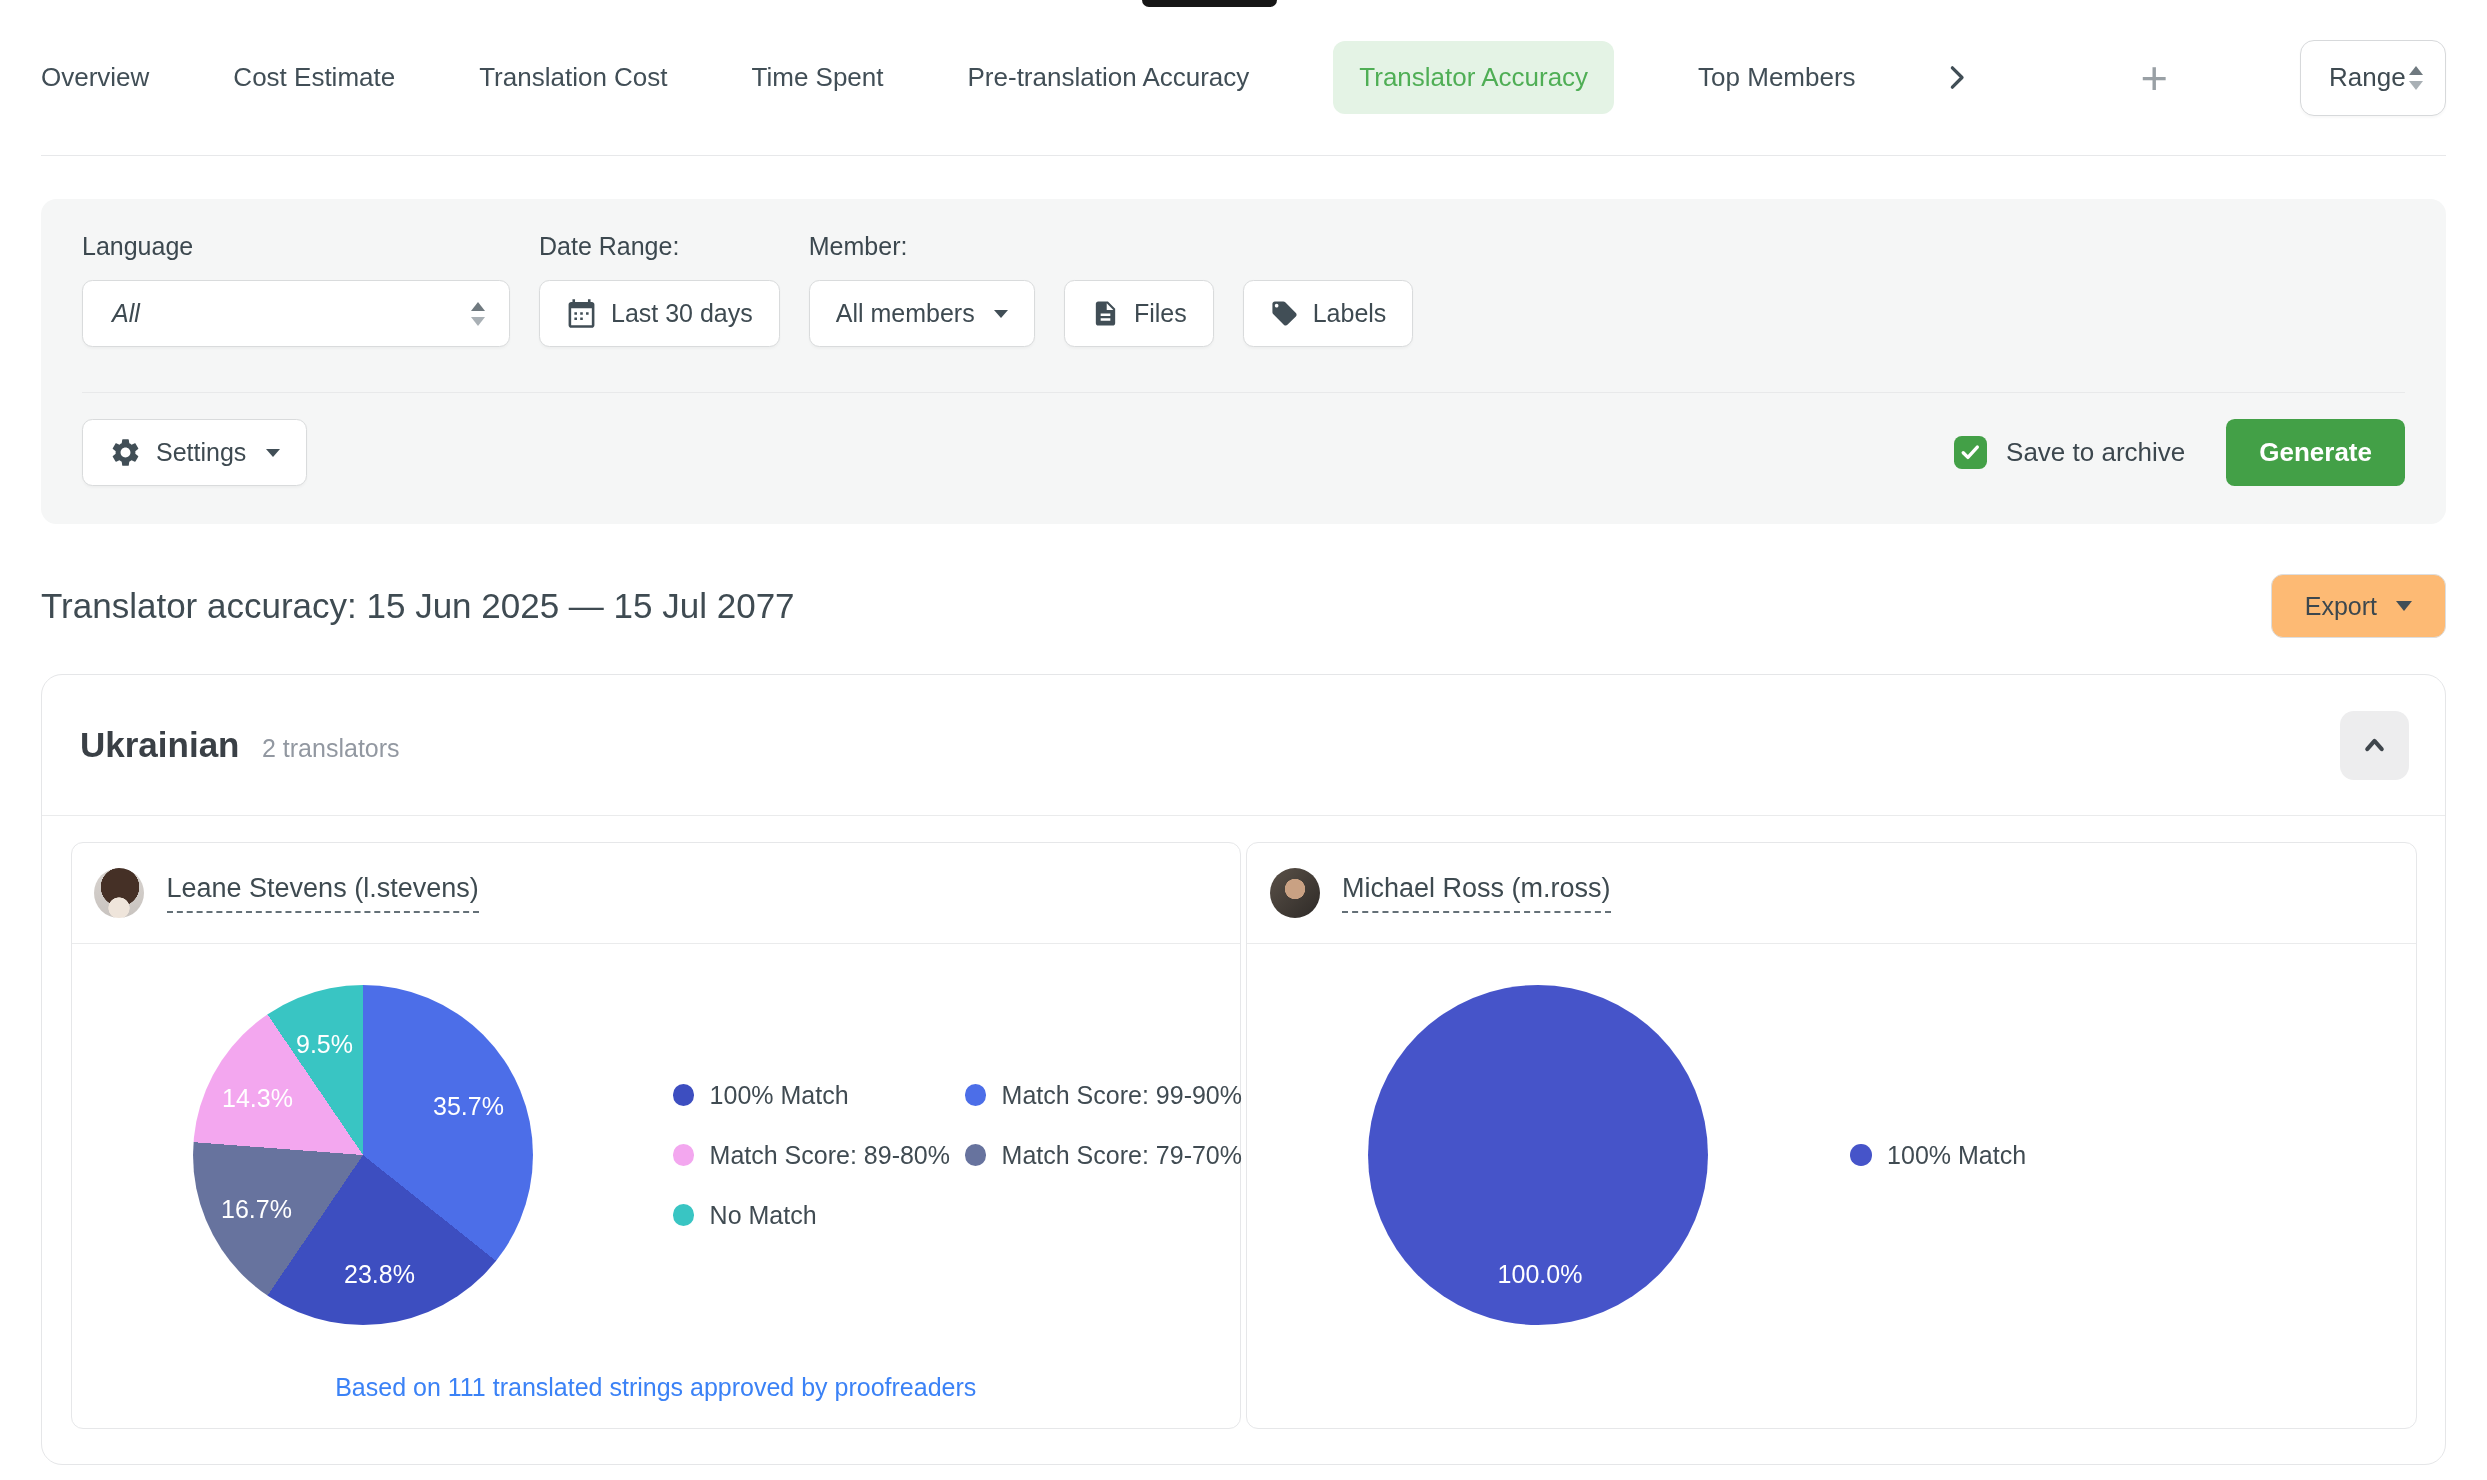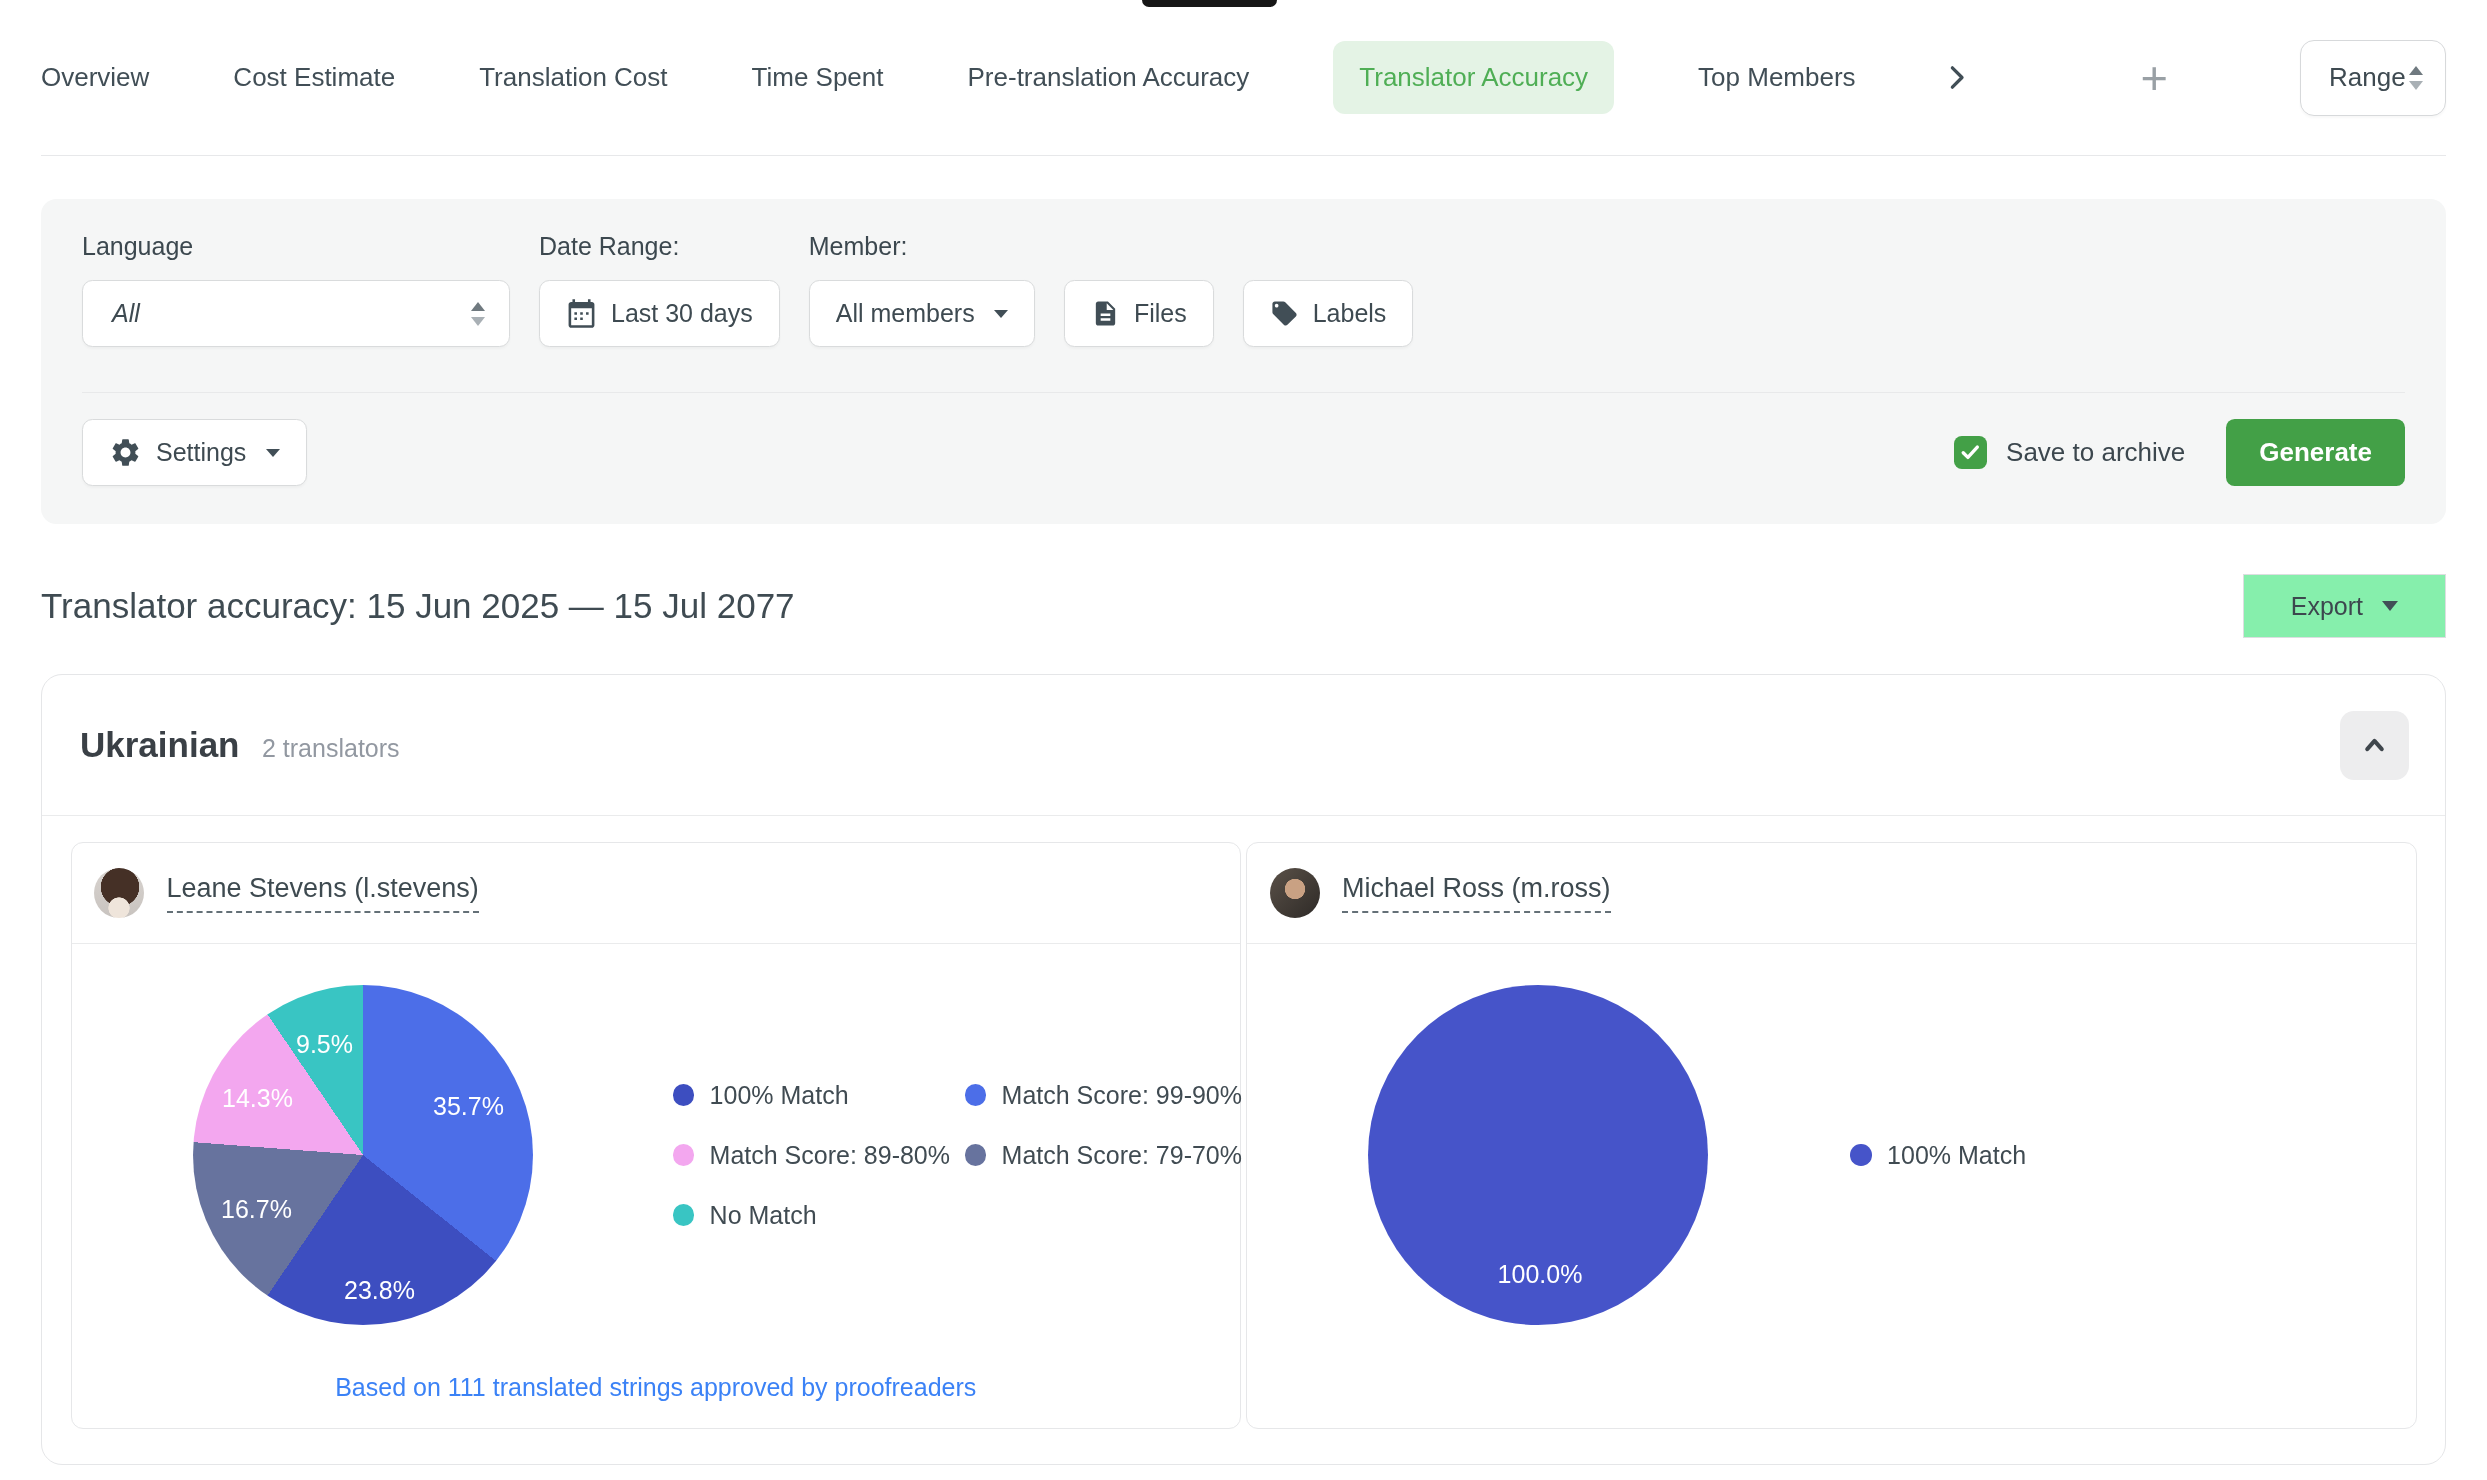--- a/index.html
+++ b/index.html
@@ -43,22 +43,22 @@
   .right-group { margin-left:auto; display:flex; align-items:center; }
   .checkbox { width:33px; height:33px; background:#43A047; border-radius:7.8px; display:flex;
               align-items:center; justify-content:center; cursor:pointer; flex:none; }
   .save-label { font-size:26px; color:#3C474E; margin-left:19px; }
   .generate { height:67px; padding:0 33px; margin-left:41px; background:#43A047; color:#fff;
               font-size:26px; font-weight:700; border:none; border-radius:8.6px; cursor:pointer; }
 
   
   .title-row { display:flex; align-items:center; margin:50px 41px 0; height:64px; }
   .page-title { font-size:35px; color:#3F4B52; font-weight:400; }
-  .export-btn { margin-left:auto; height:64px; padding:0 47px; background:#86efac;
-                border:1.7px solid #DCDEE0; border-radius:0; display:flex; align-items:center;
+  .export-btn { margin-left:auto; height:64px; padding:0 33px; background:#fdba74;
+                border:1.7px solid #DCDEE0; border-radius:12px; display:flex; align-items:center;
                 gap:19px; font-size:25px; color:#3C474E; cursor:pointer; }
 
   
   .section-card { margin:36px 41px 0; border:1.7px solid #E5E6E8; border-radius:21px; background:#fff; }
   .section-header { display:flex; align-items:center; padding:0 36px 0 38px; height:140px; }
   .section-title { font-size:35px; font-weight:700; color:#3A4046; }
   .section-sub { font-size:25px; color:#9298A1; margin-left:22.5px; position:relative; top:3.5px; }
   .collapse-btn { margin-left:auto; width:69px; height:69px; background:#EDEDEE; border:none;
                   border-radius:14px; display:flex; align-items:center; justify-content:center; cursor:pointer; }
   .section-divider { border-top:1.7px solid #EAEBEC; }
@@ -206,21 +206,21 @@
 
     <div class="t-card">
       <div class="t-header">
         <span class="avatar leane"></span>
         <span class="t-name">Leane Stevens (l.stevens)</span>
       </div>
       <div class="t-divider"></div>
       <div class="t-body">
         <div class="pie" style="background: conic-gradient(rgb(76, 110, 232) 0%, rgb(76, 110, 232) 35.7%, rgb(61, 78, 192) 35.7%, rgb(61, 78, 192) 59.5%, rgb(103, 115, 158) 59.5%, rgb(103, 115, 158) 76.2%, rgb(243, 167, 239) 76.2%, rgb(243, 167, 239) 90.5%, rgb(57, 197, 195) 90.5%, rgb(57, 197, 195) 100%);">
           <span class="plabel" style="left:276px;top:121px">35.7%</span>
-          <span class="plabel" style="left:187px;top:305px">23.8%</span>
+          <span class="plabel" style="left:187px;top:289px">23.8%</span>
           <span class="plabel" style="left:64px;top:224px">16.7%</span>
           <span class="plabel" style="left:65px;top:113px">14.3%</span>
           <span class="plabel" style="left:132px;top:59px">9.5%</span>
         </div>
         <div class="legend">
           <div class="legend-item">
             <span class="dot" style="background-color: rgb(61, 78, 192);"></span>
             <span>100% Match</span>
           </div>
           <div class="legend-item">

